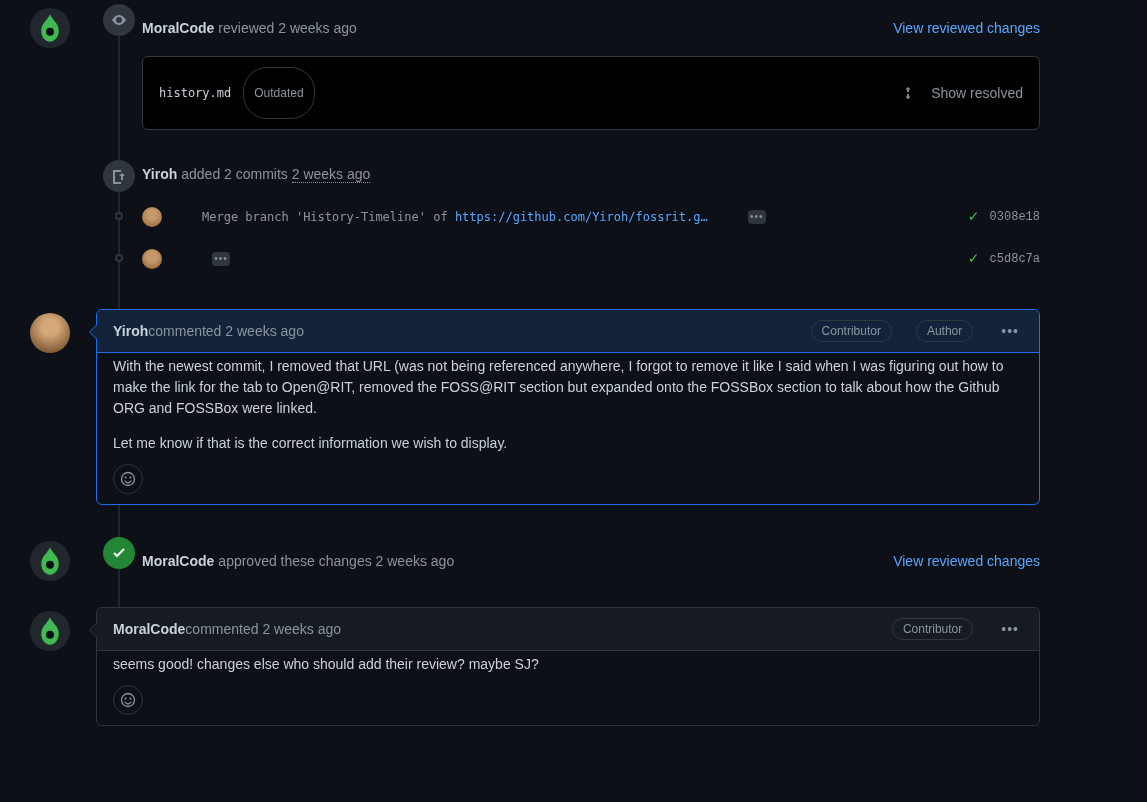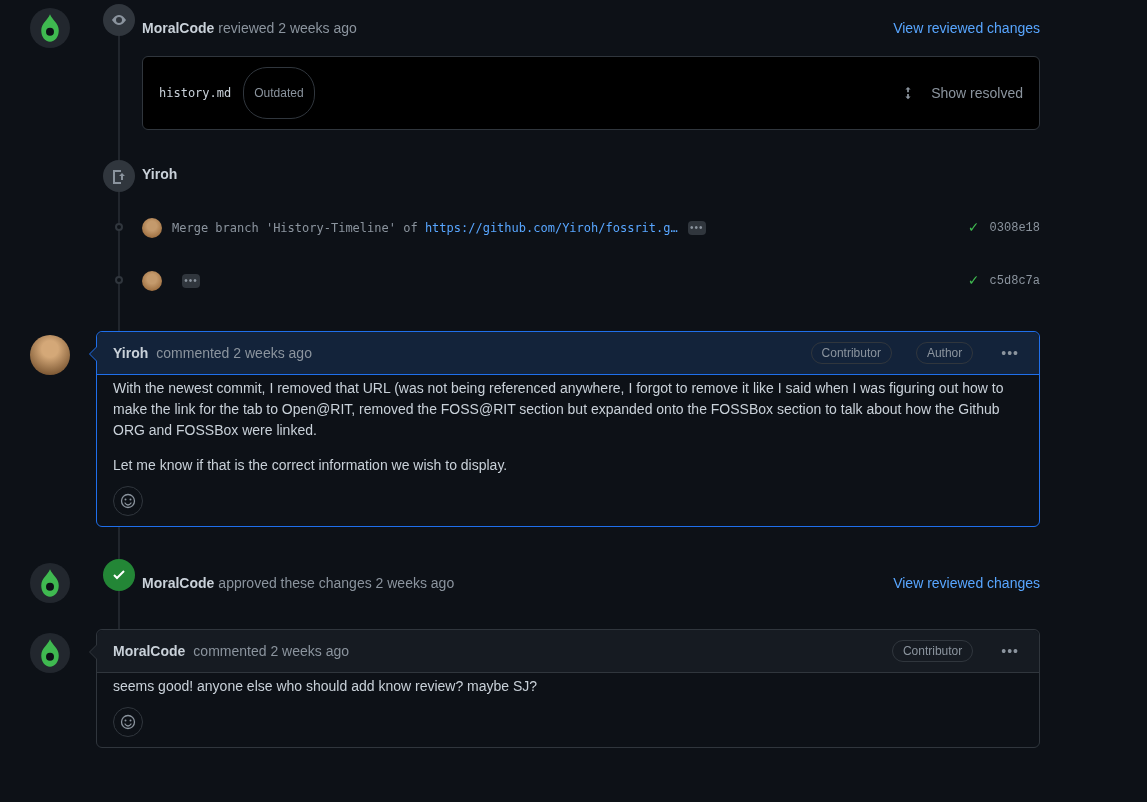--- a/index.html
+++ b/index.html
@@ -127,22 +127,23 @@
     padding-left: 40px;
   }
   .commits-header .user { font-weight: 600; color: #c9d1d9; }
   .commits-header .text { color: #8b949e; margin-left: 4px; }
   .commits-header .time { border-bottom: 1px dotted #8b949e; }
 
   .commit-row {
     display: flex;
     align-items: center;
     padding-left: 40px;
-    margin-top: 32px;
-    position: relative;
+    margin-top: 21px;
+    position: relative;
+    gap: 30px;
   }
   .commit-dot {
     position: absolute;
     left: 13px;
     top: 6px;
     width: 8px;
     height: 8px;
     border: 2px solid #30363d;
     border-radius: 50%;
     background: #0d1117;
@@ -221,21 +222,21 @@
     padding: 10px 16px;
     background: #161b22;
     border-bottom: 1px solid #30363d;
     border-radius: 6px 6px 0 0;
   }
   .comment-box.highlight .comment-header {
     background: #13233a;
     border-bottom-color: #1f6feb;
   }
   .comment-header .user { font-weight: 600; color: #c9d1d9; }
-  .comment-header .text { color: #8b949e; margin-left: 8px; text-align: right; }
+  .comment-header .text { color: #8b949e; margin-left: 0; text-align: right; }
   .comment-header .right { margin-left: auto; display: flex; align-items: center; gap: 24px; }
   .role-pill {
     font-size: 12px;
     color: #8b949e;
     border: 1px solid #30363d;
     border-radius: 2em;
     padding: 1px 10px;
   }
   .kebab { color: #8b949e; cursor: pointer; padding: 0 4px; letter-spacing: 1px; }
   .comment-body {
@@ -318,20 +319,21 @@
   </div>
 
   <div class="commits-block">
     <div class="event-badge" style="left:73px; top:-4px; background:#30363d;">
       <svg viewBox="0 0 16 16" width="16" height="16">
           <path d="M2 2h8v2H4v10h6v2H2V2zm9 3l3 3h-2v4h-2V8H8l3-3z"></path>
         </svg>
     </div>
     <div class="commits-header">
       <span class="user">Yiroh</span>
+      <span class="text"><span>added 2 commits</span> <span class="time">2 weeks ago</span></span>
     </div>
 
     <div class="commit-row">
       <div class="commit-dot"></div>
       <div class="commit-avatar bear"></div>
       <span class="commit-msg"><span>Merge branch 'History-Timeline' of </span><a>https://github.com/Yiroh/fossrit.g…</a></span>
       <span class="ellipsis-btn">
           <span>•••</span>
         </span>
       <span class="commit-right">
@@ -415,21 +417,21 @@
         </div>
       <div class="comment-header">
         <span class="user">MoralCode</span>
         <span class="text"><span>commented</span> <span>2 weeks ago</span></span>
         <span class="right">
           <span class="role-pill">Contributor</span>
           <span class="kebab">•••</span>
         </span>
       </div>
       <div class="comment-body">
-        <p>seems good! anyone else who should add know review? maybe SJ?</p>
+        <p>seems good! changes else who should add their review? maybe SJ?</p>
         <div class="reaction-btn">
           <svg viewBox="0 0 16 16" width="16" height="16" fill="#8b949e">
               <circle cx="8" cy="8" r="6.5" fill="none" stroke="#8b949e" stroke-width="1.3"></circle>
               <circle cx="5.5" cy="6.5" r="1"></circle>
               <circle cx="10.5" cy="6.5" r="1"></circle>
               <path d="M5 10c.8 1.2 2 2 3 2s2.2-.8 3-2" fill="none" stroke="#8b949e" stroke-width="1.3" stroke-linecap="round"></path>
             </svg>
         </div>
       </div>
     </div>

